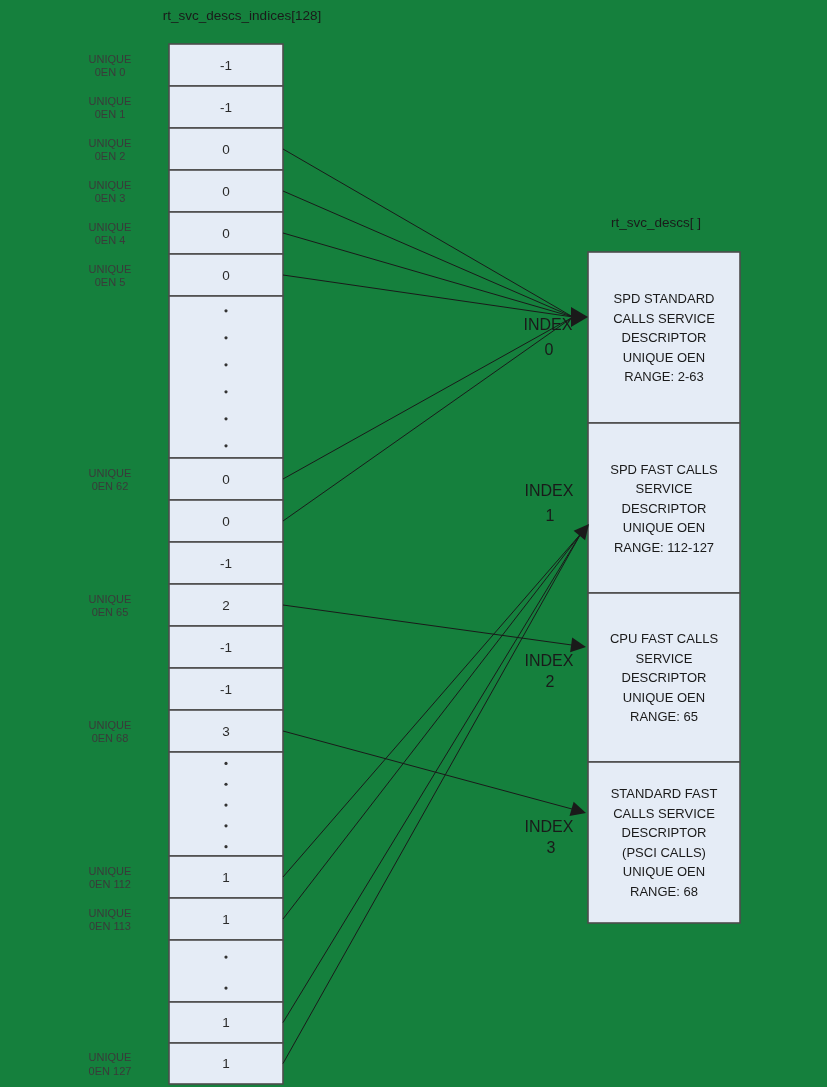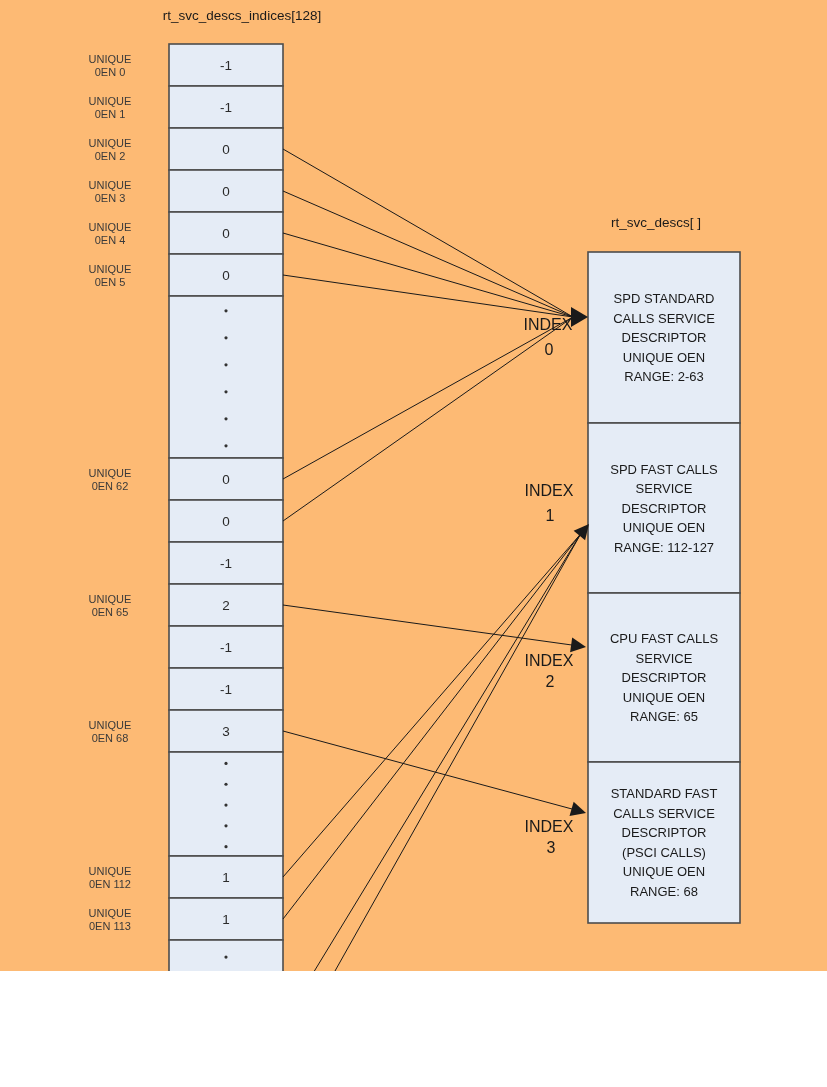--- a/index.html
+++ b/index.html
@@ -4,22 +4,22 @@
 <style>
   html, body {
     margin: 0;
     padding: 0;
     background: #ffffff;
     font-family: "Liberation Sans", sans-serif;
   }
   .diagram-wrap {
     position: relative;
     width: 827px;
-    height: 971px;
-    background: #fdba74;
+    height: 1087px;
+    background: #15803d;
     overflow: hidden;
   }
   svg { display: block; }
   text { user-select: none; }
 </style>
 </head>
 <body>
 
 <div class="diagram-wrap">
   <svg width="827" height="1087" viewBox="0 0 827 1087" xmlns="http://www.w3.org/2000/svg">

